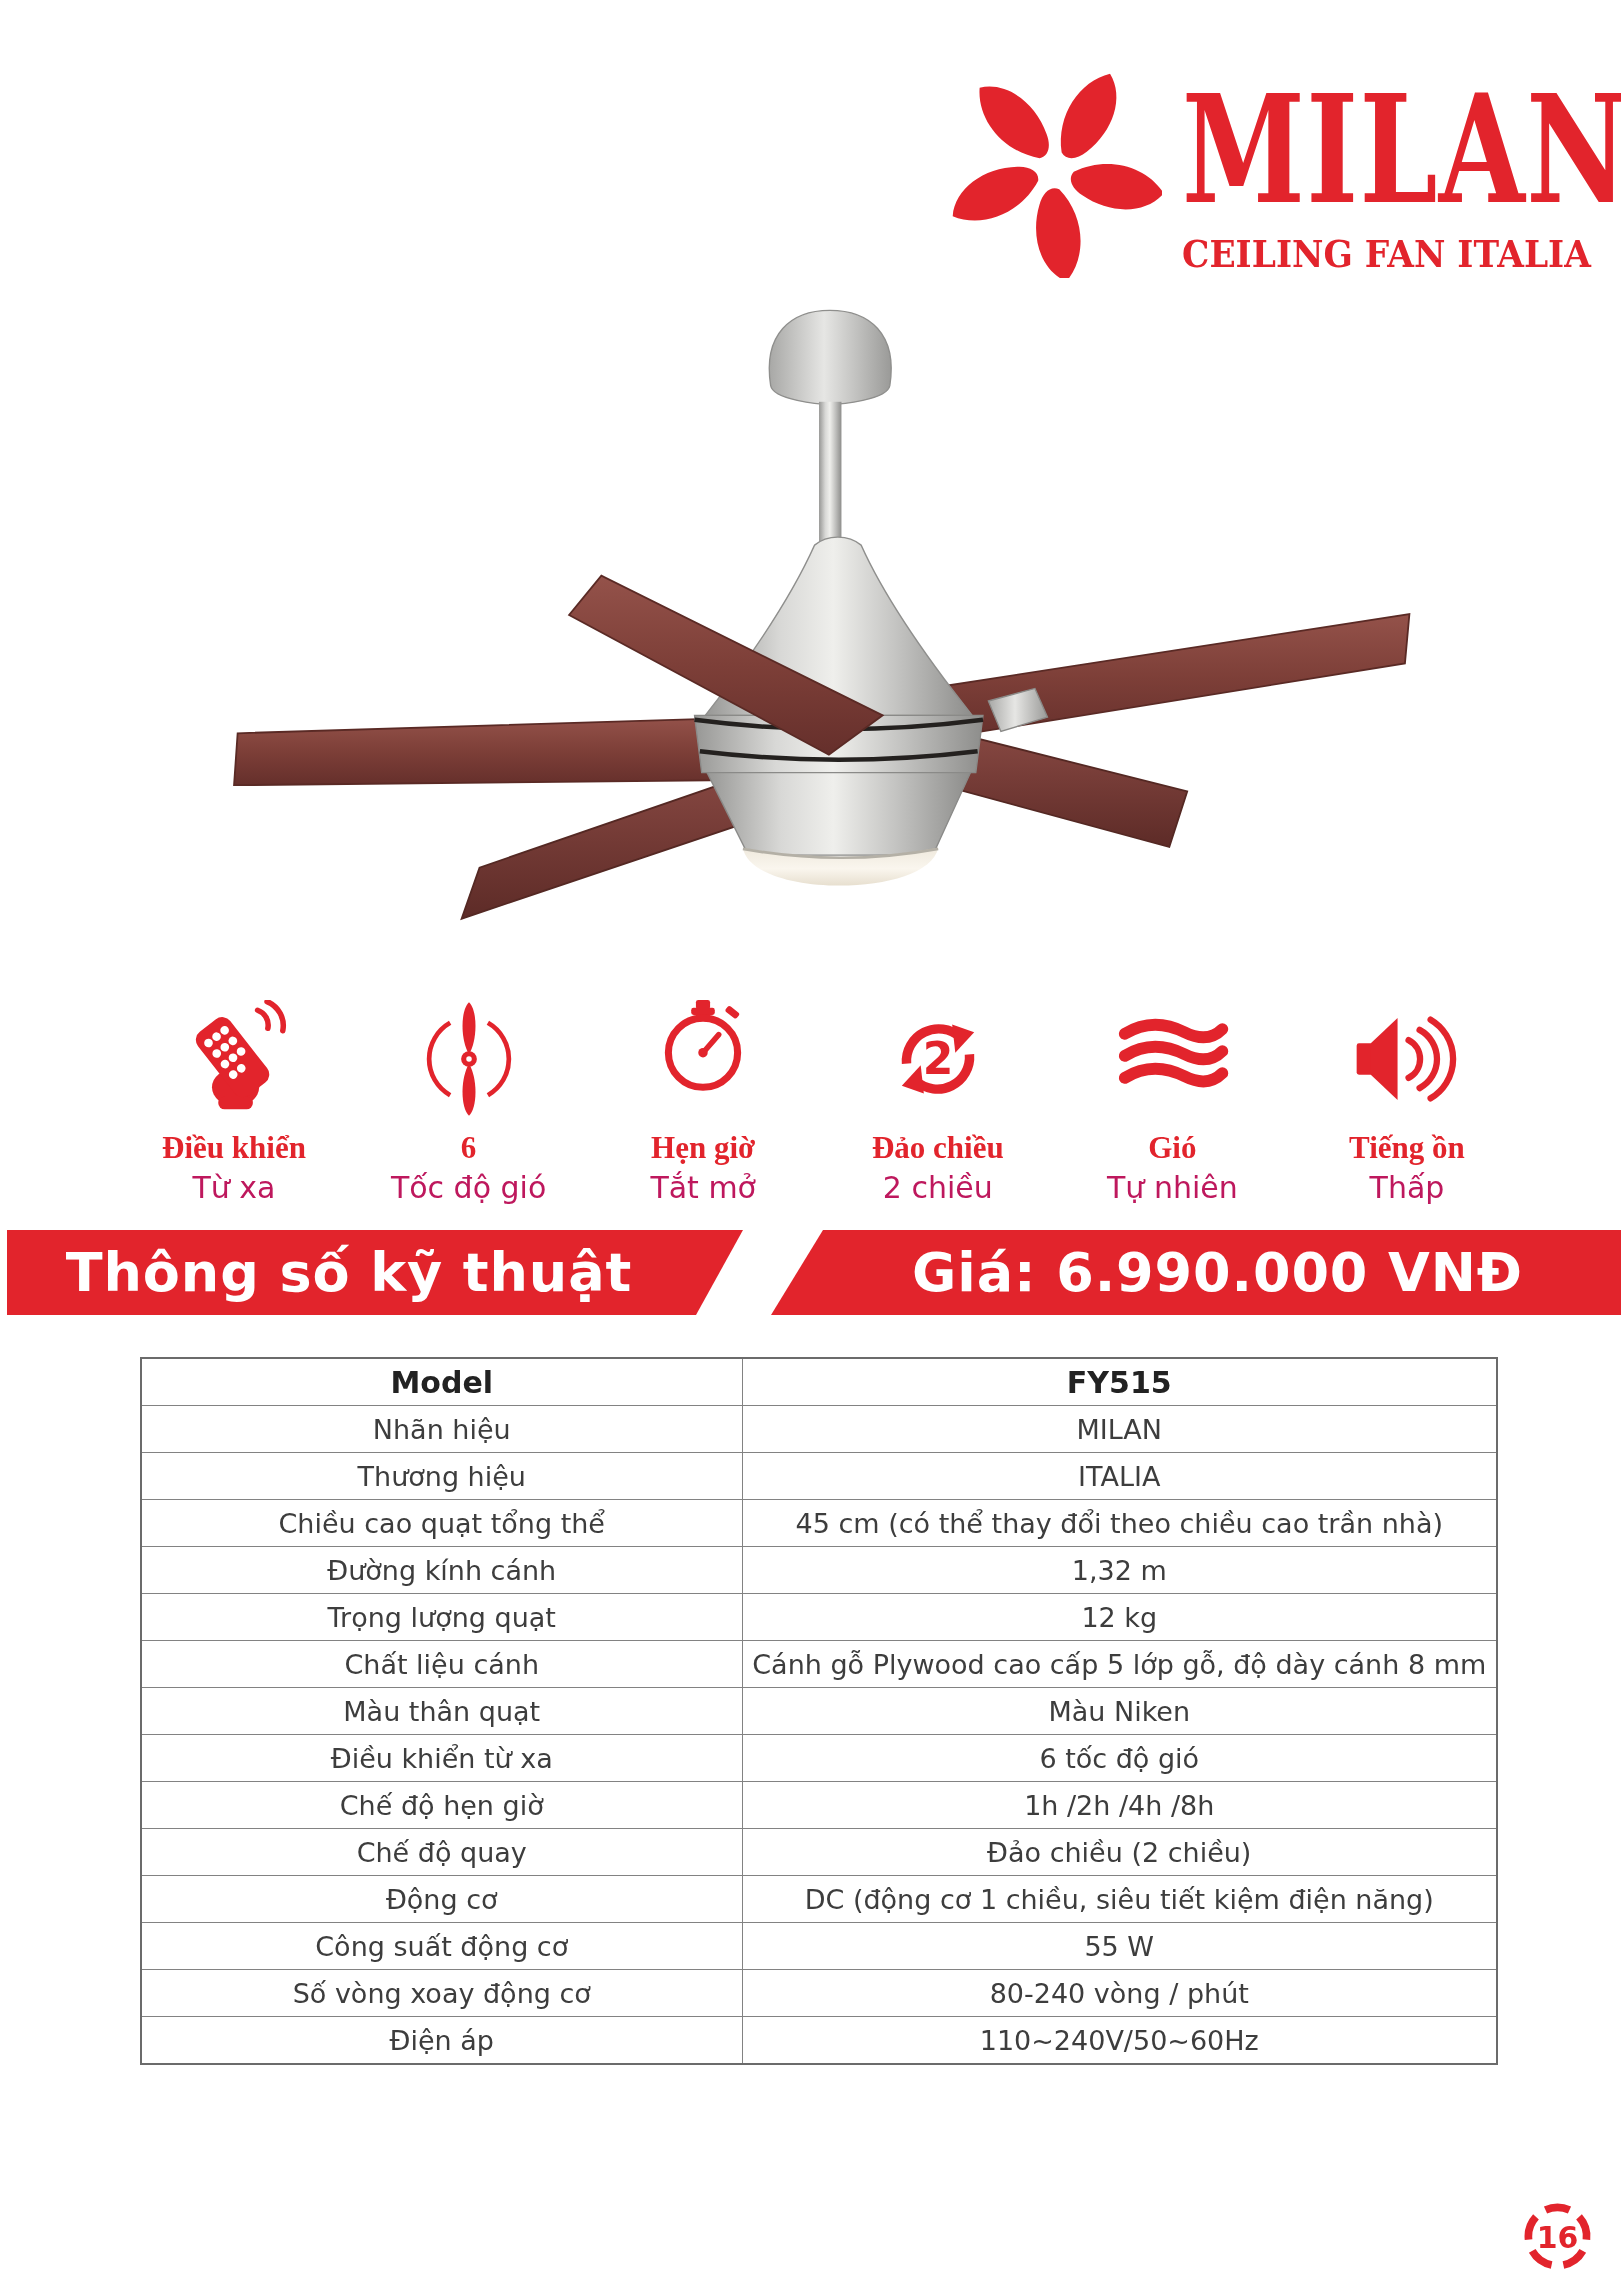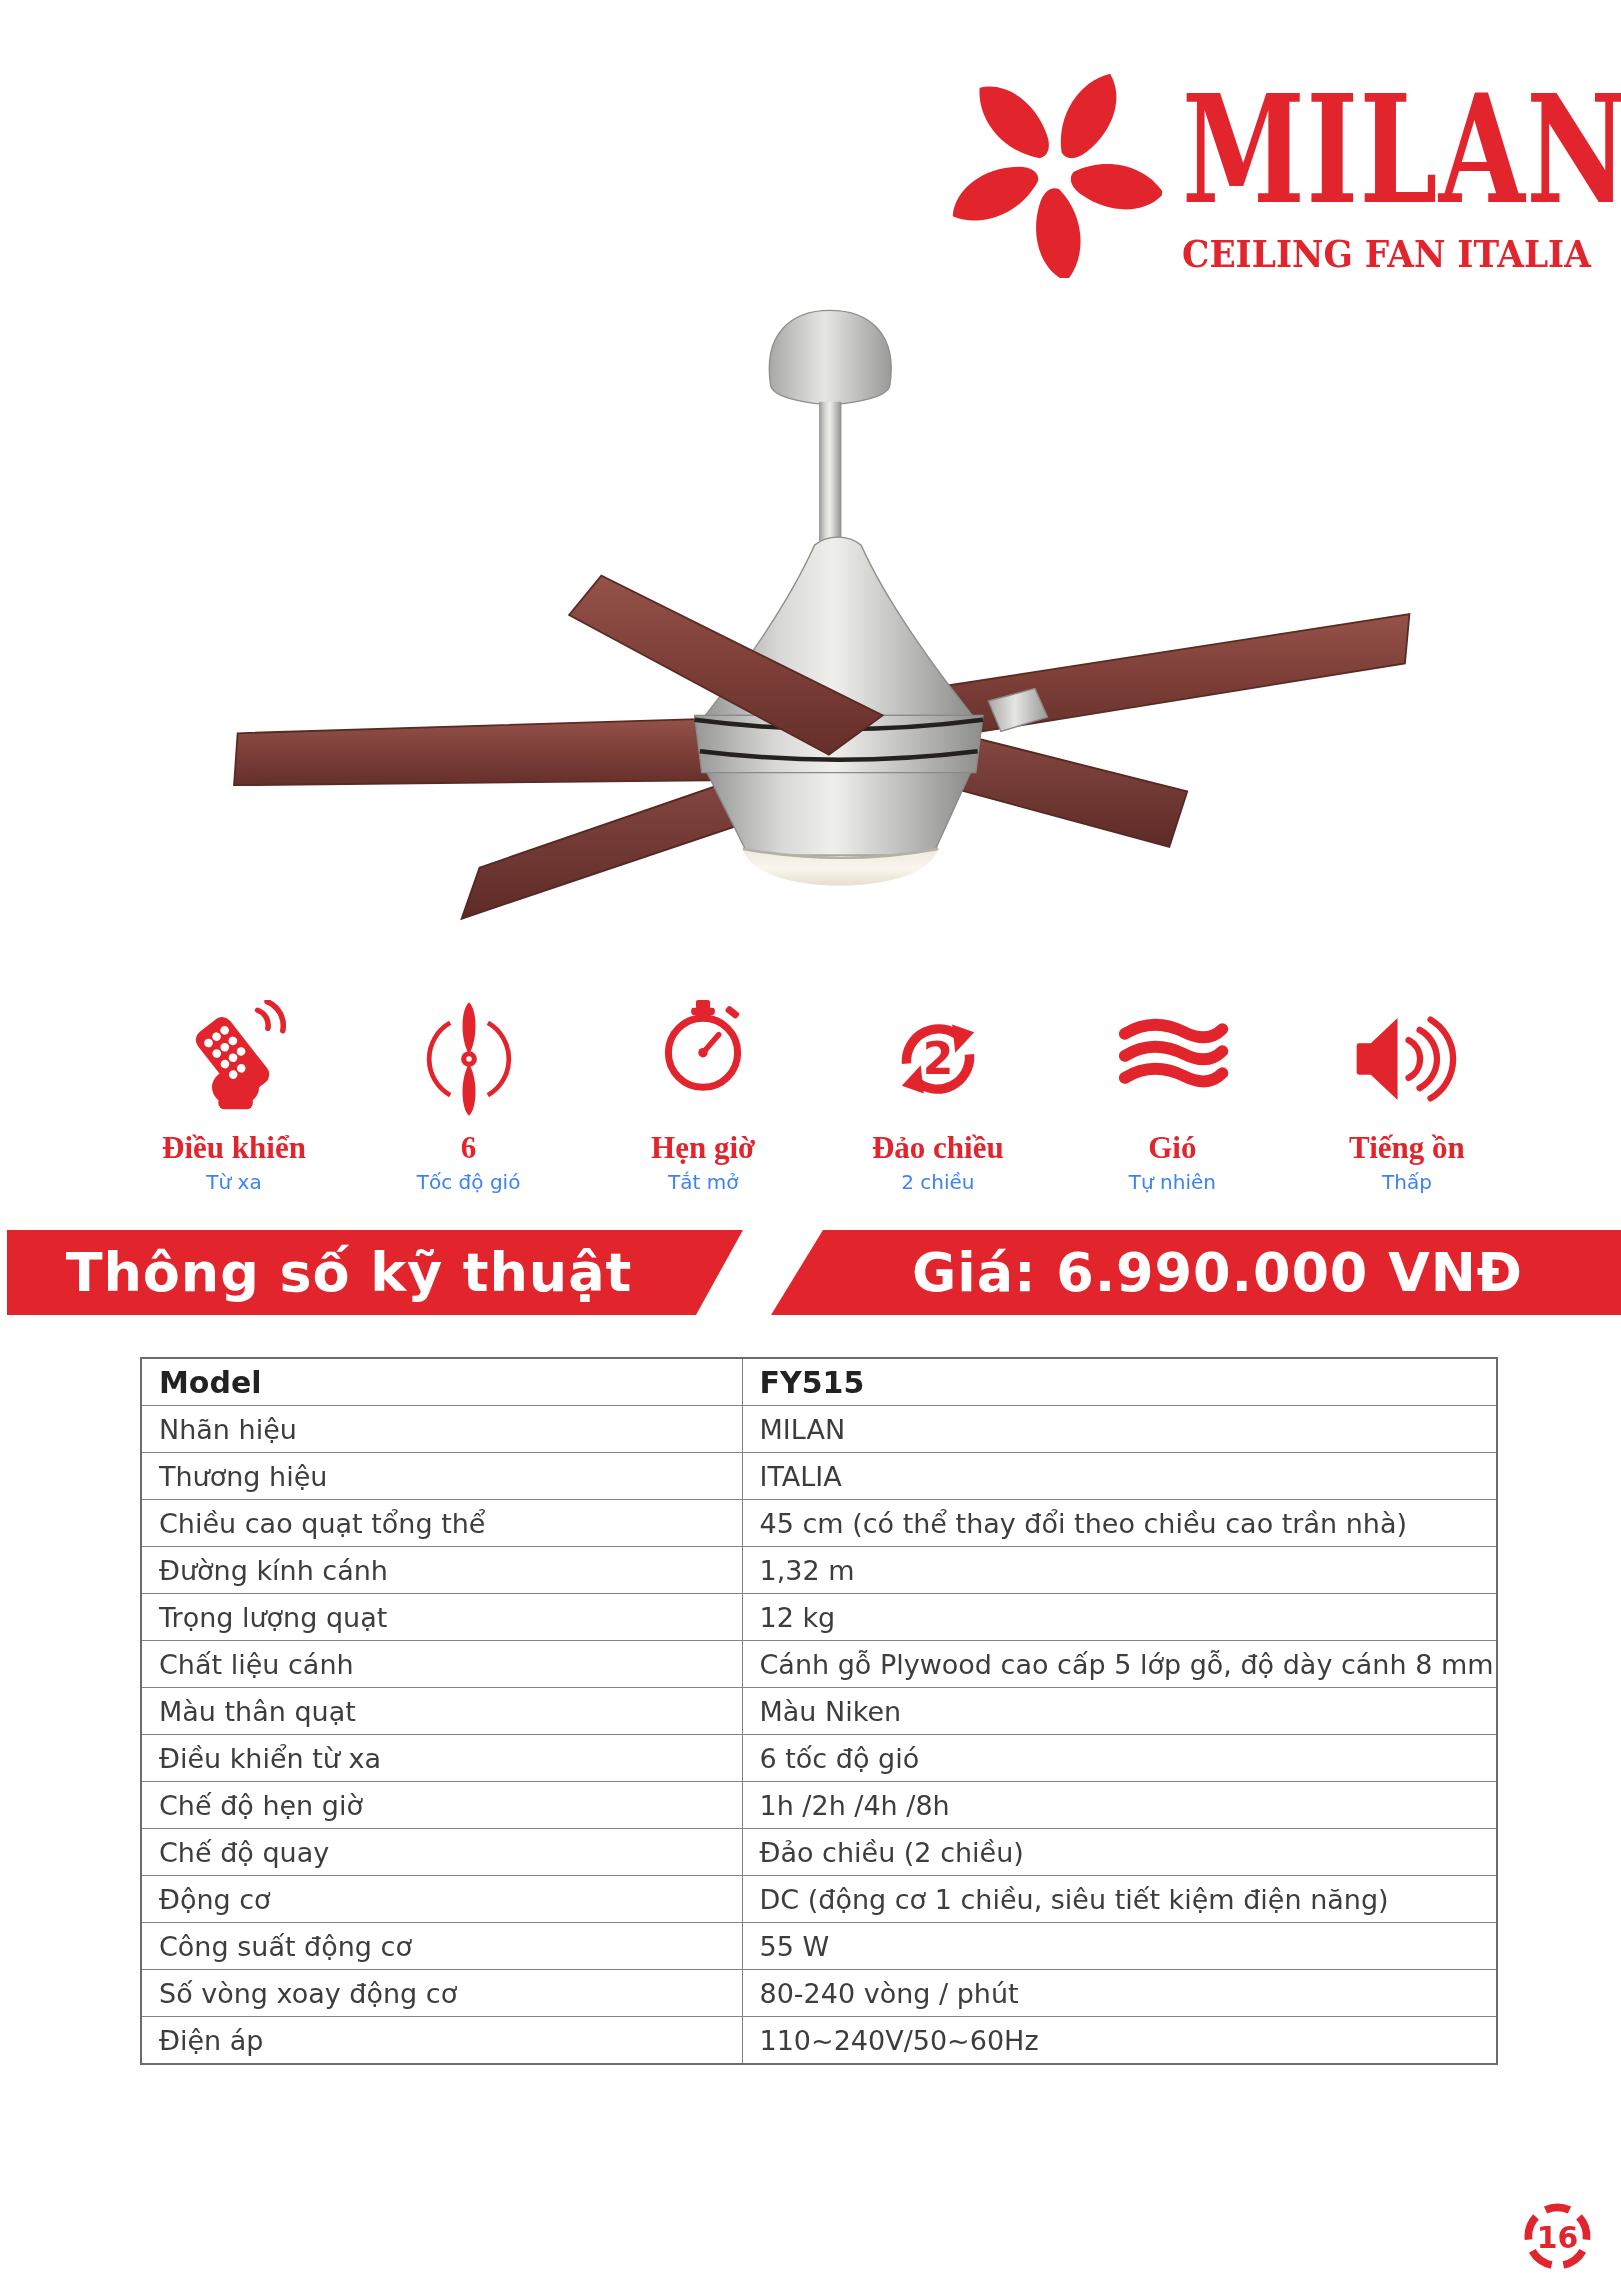--- a/index.html
+++ b/index.html
@@ -23,34 +23,34 @@
     transform:scaleX(0.93);transform-origin:left top;white-space:nowrap;
   }
   
   .product{position:absolute;left:193px;top:296px;width:1299px;height:681px;}
   
   .features{position:absolute;left:115px;top:996px;width:1397px;display:flex;justify-content:space-between;}
   .feature{width:224px;text-align:center;}
   .feature .ficon{height:125px;display:flex;align-items:center;justify-content:center;}
   .feature .ficon svg{width:118px;height:118px;}
   .ftitle{margin-top:9px;font-size:31px;font-weight:bold;color:#e2242c;line-height:1.15;font-family:Liberation Serif, serif;}
-  .fsub{margin-top:5.4px;font-size:20px;color:#3b82f6;line-height:1.15;}
+  .fsub{margin-top:5.4px;font-size:30px;color:#be185d;line-height:1.15;}
   
   .banner{position:absolute;top:1230px;height:85px;background:#e2242c;display:flex;align-items:center;}
   .banner-left{left:0;width:736px;clip-path:polygon(0 0,100% 0,calc(100% - 47px) 100%,0 100%);justify-content:center;}
   .banner-right{left:764px;width:857px;clip-path:polygon(52px 0,100% 0,100% 100%,0 100%);justify-content:center;}
   .banner span{color:#ffffff;font-weight:bold;font-size:54px;letter-spacing:0.9px;}
   .banner-left span{padding-right:52px;}
   .banner-right span{padding-left:36px;}
   
   .spec-wrap{position:absolute;left:133px;top:1357px;width:1358px;}
   table.spec{border-collapse:collapse;table-layout:fixed;width:100%;border:2.7px solid #6b6b6b;}
   table.spec td{
-    border:1.8px solid #828282;height:46px;text-align:left;vertical-align:middle;
-    font-size:27px;color:#3d3d3d;padding:0 17px;overflow:hidden;white-space:nowrap;
+    border:1.8px solid #828282;height:46px;text-align:center;vertical-align:middle;
+    font-size:27px;color:#3d3d3d;padding:0 2px;overflow:hidden;white-space:nowrap;
   }
   table.spec col.c1{width:601px;}
   table.spec tr.head td{font-weight:bold;color:#222222;font-size:30px;}
   
   .page-marker{position:absolute;left:1512px;top:2198px;width:77px;height:77px;}
 </style>
 </head>
 <body>
 
 <div class="page">

